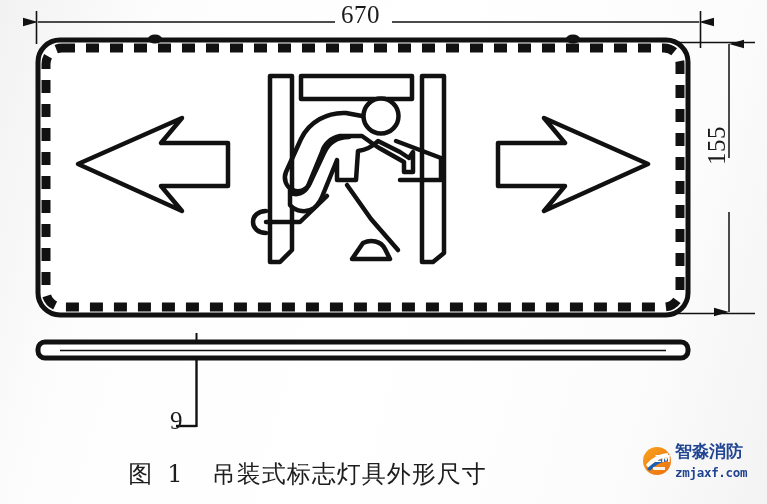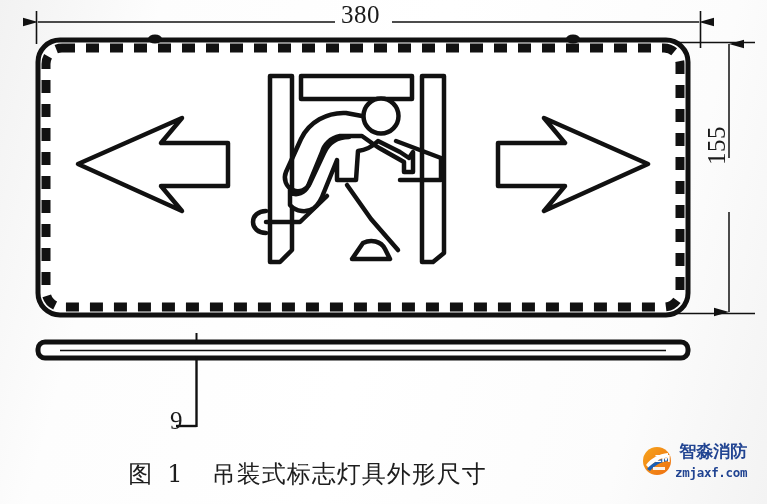--- a/index.html
+++ b/index.html
@@ -85,21 +85,20 @@
     flex-direction: column;
     justify-content: center;
     line-height: 1;
   }
   #watermark .wm-cn {
     font-family: "DejaVu Sans", sans-serif;
     font-size: 17px;
     font-weight: bold;
     color: #1b3f8f;
     letter-spacing: 0px;
-    text-align: right;
   }
   #watermark .wm-url {
     font-family: "DejaVu Sans Mono", monospace;
     font-size: 12.5px;
     font-weight: bold;
     color: #1b3f8f;
     letter-spacing: -0.3px;
     margin-top: 7px;
   }
 </style>
@@ -298,21 +297,21 @@
     <g transform="translate(643,447)">
       <circle cx="14" cy="14" r="14" fill="url(#wm-orange)"></circle>
       <path d="M 3,18 C 8,11 16,7 25,6 L 25,10 C 17,11 10,15 6,21 Z" fill="#ffffff"></path>
       <path d="M 4,22 C 9,16 16,12 25,11 L 25,14 C 17,15 11,19 7,24 Z" fill="#1b5fb4"></path>
       <path d="M 10,20 L 22,20 L 22,23 L 10,23 Z" fill="#ffffff" opacity="0.9"></path>
       <text x="12" y="15" font-family="DejaVu Sans, sans-serif" font-size="9" font-weight="bold" fill="#ffffff">ZM</text>
     </g>
 
   </svg>
 
-  <div class="dim-text" id="dim-380">380</div>
+  <div class="dim-text" id="dim-380">670</div>
 
   <div class="dim-text" id="dim-155">155</div>
 
   <div class="dim-text" id="dim-9">9</div>
 
   <div id="caption"><span>图</span><span class="gap"></span><span>1</span><span class="gap"></span><span class="gap"></span><span>吊装式标志灯具外形尺寸</span></div>
 
   <div id="watermark">
     <div class="wm-mark"></div>
     <div class="wm-text">

